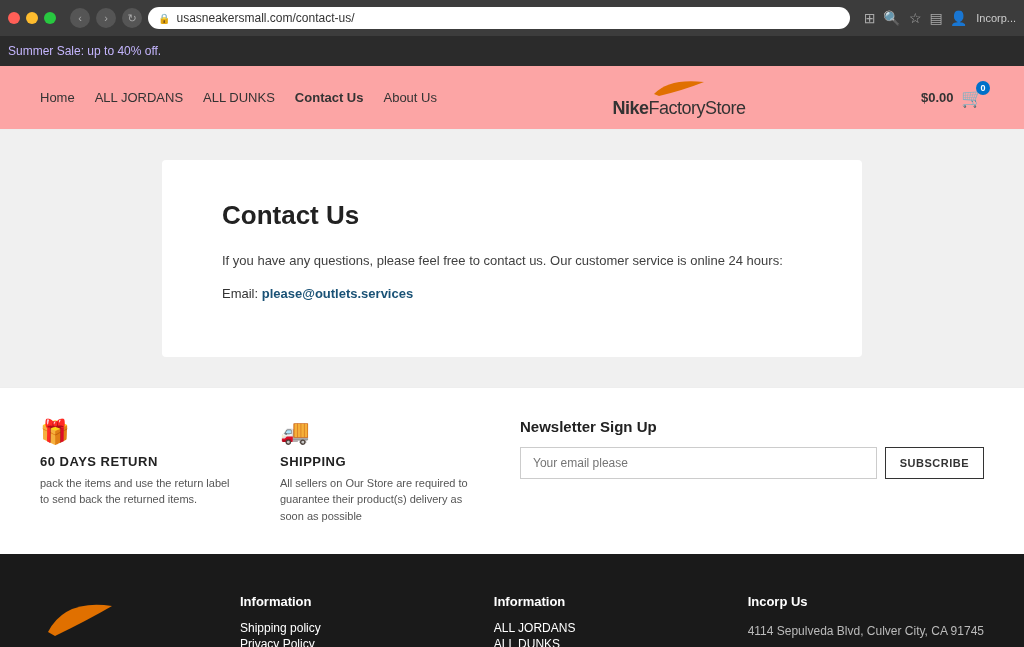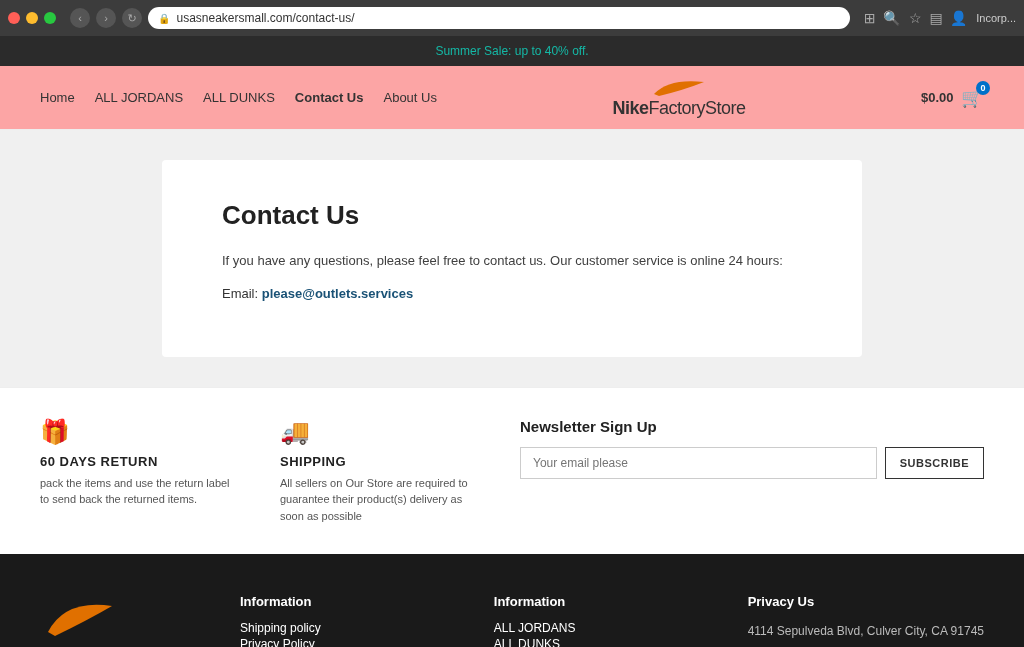--- a/index.html
+++ b/index.html
@@ -39,22 +39,22 @@
     .address-bar .lock { color: #555; font-size: 10px; }
     .browser-actions { display: flex; gap: 8px; margin-left: 8px; align-items: center; }
     .browser-action-btn { color: #aaa; font-size: 14px; cursor: pointer; }
 
     
     .site-wrapper { background: white; }
 
     
     .banner {
       background: #2b2b2b;
-      color: #14b8a6;
-      text-align: center;
+      color: #c4b5fd;
+      text-align: left;
       padding: 8px;
       font-size: 12px;
     }
 
     
     .header {
       background: #fca5a5;
       display: flex;
       align-items: center;
       justify-content: space-between;
@@ -261,19 +261,19 @@
     </div>
 
     <div class="footer-col">
       <h4>Information</h4>
       <a class="footer-link">ALL JORDANS</a>
       <a class="footer-link">ALL DUNKS</a>
 
     </div>
 
     <div class="footer-locate">
-      <h4>Privacy Us</h4>
+      <h4>Incorp Us</h4>
       <p>4114 Sepulveda Blvd, Culver City, CA 91745</p>
 
     </div>
   </div>
 
 </div>
 
 </body></html>

